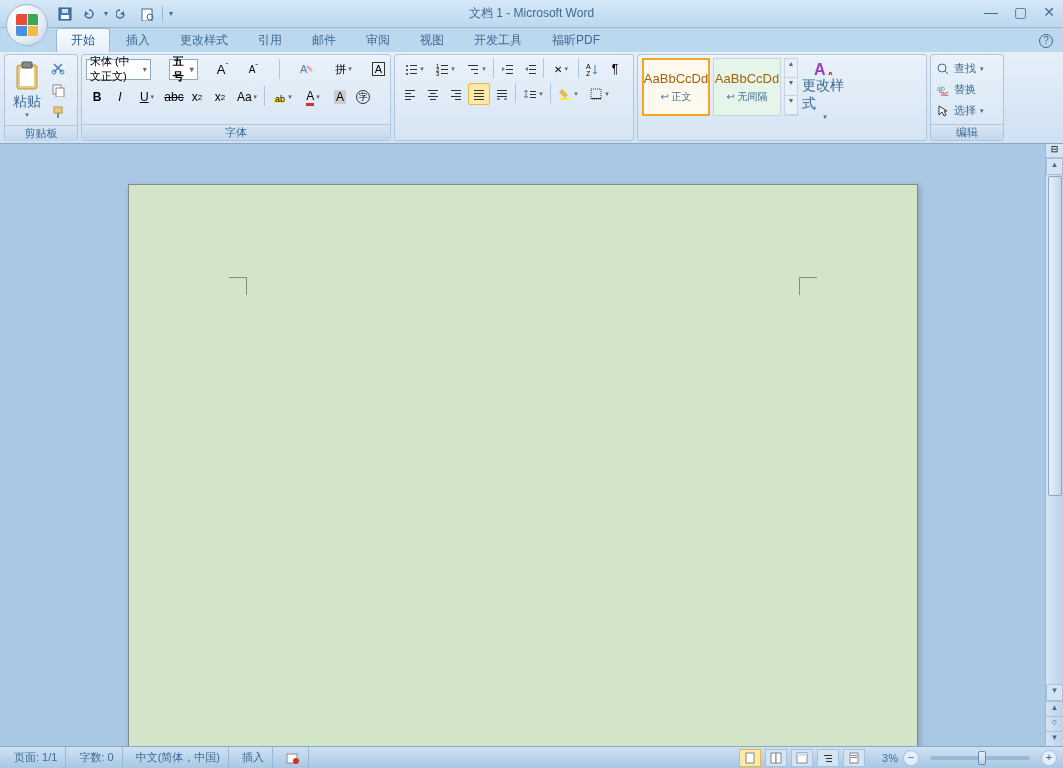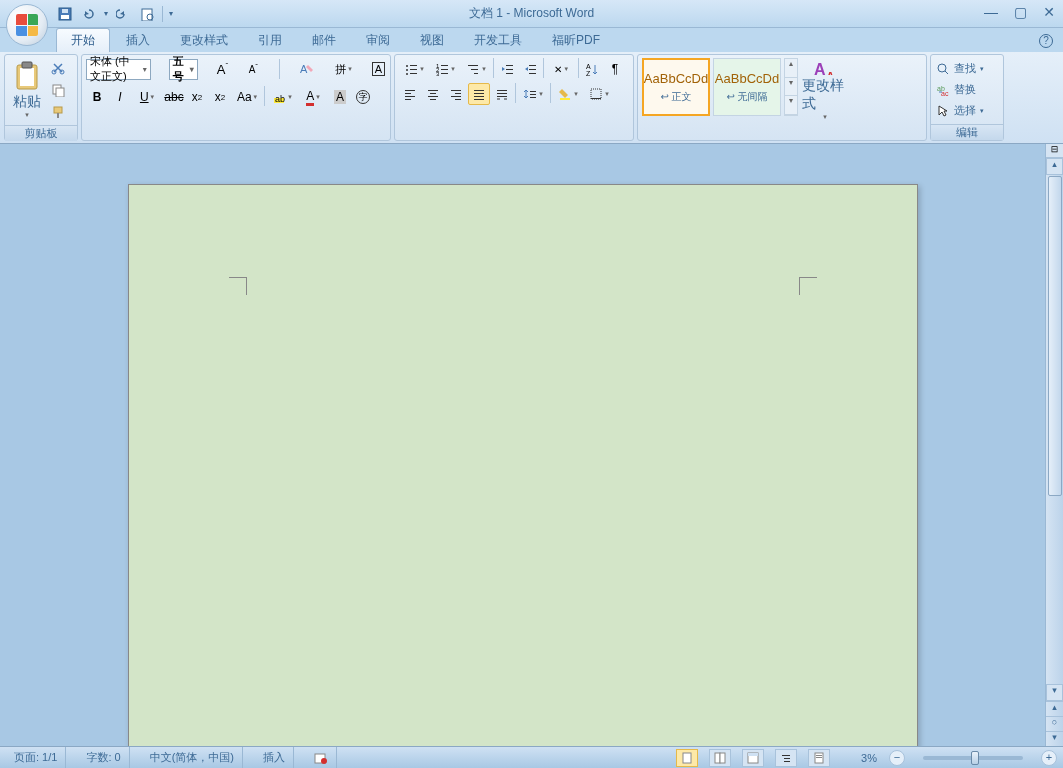--- a/index.html
+++ b/index.html
@@ -66,21 +66,21 @@
 .margin-mark.tr { top:92px; right:100px; border-right:1px solid #888; border-bottom:1px solid #888; transform:rotate(180deg);}
 
 .vscroll { width:18px; background:linear-gradient(90deg,#d5e4f3,#bcd3ea); display:flex; flex-direction:column; border-left:1px solid #9ab8d4;}
 .vscroll .arr { height:17px; text-align:center; font-size:9px; color:#3d6a95; background:#d5e4f3; border:1px solid #a8c2db;}
 .vscroll .thumb { width:14px; margin:1px auto; background:linear-gradient(90deg,#e5eff9,#c2d7ec); border:1px solid #8ba8c4; border-radius:2px;}
 .vscroll .track { flex:1; }
 .vscroll .nav-btn{height:15px; text-align:center; font-size:9px; color:#3d6a95; border-top:1px solid #a8c2db;}
 .ruler-toggle{height:14px; text-align:center; font-size:9px; background:#d5e4f3; border-bottom:1px solid #a8c2db;}
 
 
-.statusbar { position:absolute; bottom:0; left:0; right:0; height:22px; background:linear-gradient(#cfe1f3,#a8c8e4); border-top:1px solid #8ba8c4; display:flex; align-items:center; font-size:11px; color:#3d6a95; padding:0 6px; gap:12px;}
+.statusbar { position:absolute; bottom:0; left:0; right:0; height:22px; background:linear-gradient(#cfe1f3,#a8c8e4); border-top:1px solid #8ba8c4; display:flex; align-items:center; font-size:11px; color:#3d6a95; padding:0 6px; gap:5px;}
 .status-seg { padding:0 8px; border-right:1px solid #9ab8d4; height:100%; display:flex; align-items:center;}
 .status-spacer{flex:1;}
 .view-btn { width:22px; height:18px; border:1px solid #a8c2db; margin-right:-1px; background:#d5e4f3; display:flex; align-items:center; justify-content:center;}
 .view-btn.active{background:#fde9a8; border-color:#e5b94a;}
 .zoom-slider { width:100px; height:4px; background:#9ab8d4; position:relative; margin:0 6px; border-radius:2px;}
 .zoom-slider .tick{position:absolute; left:50%; top:-3px; width:1px; height:10px; background:#3d6a95;}
 .zoom-slider .thumb{position:absolute; left:48%; top:-5px; width:8px; height:14px; background:linear-gradient(#eaf2fa,#b8d0e6); border:1px solid #6a8aa8; border-radius:2px;}
 .zoom-btn{width:16px; height:16px; border:1px solid #a8c2db; border-radius:8px; text-align:center; line-height:13px; font-size:11px; background:#e5eff9;}
 svg{display:block;}
 </style>
@@ -245,20 +245,21 @@
             <span style="border-bottom:3px solid #d32f2f;">A</span>
           </div>
         <div class="tool-btn">
             <span style="background:#ccc;padding:0 2px;">A</span>
           </div>
         <div class="tool-btn">
             <span style="border:1px solid #333;border-radius:50%;width:14px;height:14px;display:inline-block;text-align:center;font-size:9px;line-height:13px;">字</span>
           </div>
       </div>
     </div>
+    <div class="group-label">字体</div>
   </div>
 
   <div class="group" style="width:240px;">
     <div class="group-body" style="flex-direction:column; align-items:stretch;">
       <div class="btn-row">
         <div class="tool-btn tool-split">
             <svg width="14" height="14">
               <circle cx="3" cy="4" r="1" fill="#333"></circle>
               <rect x="6" y="3" width="7" height="1" fill="#333"></rect>
               <circle cx="3" cy="8" r="1" fill="#333"></circle>

